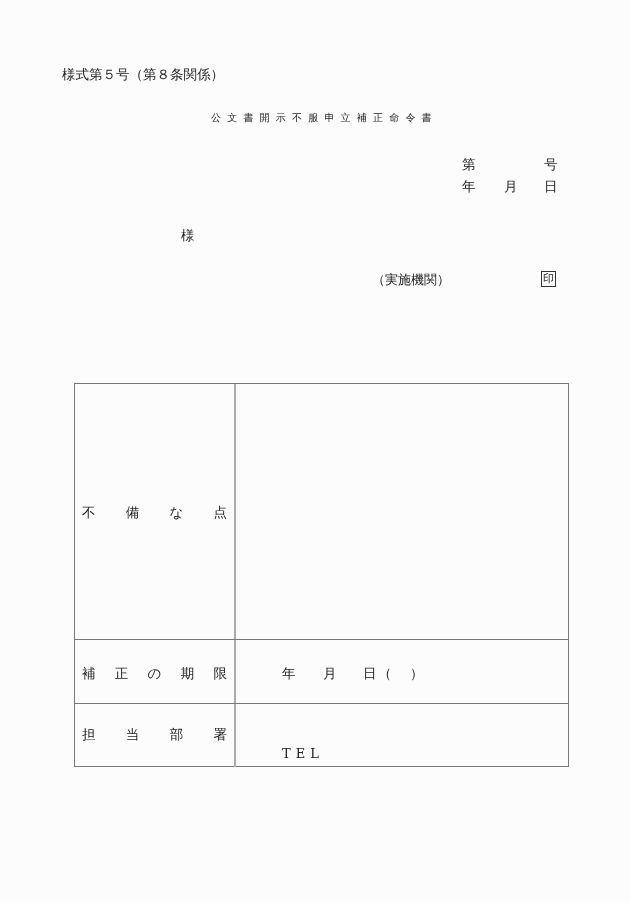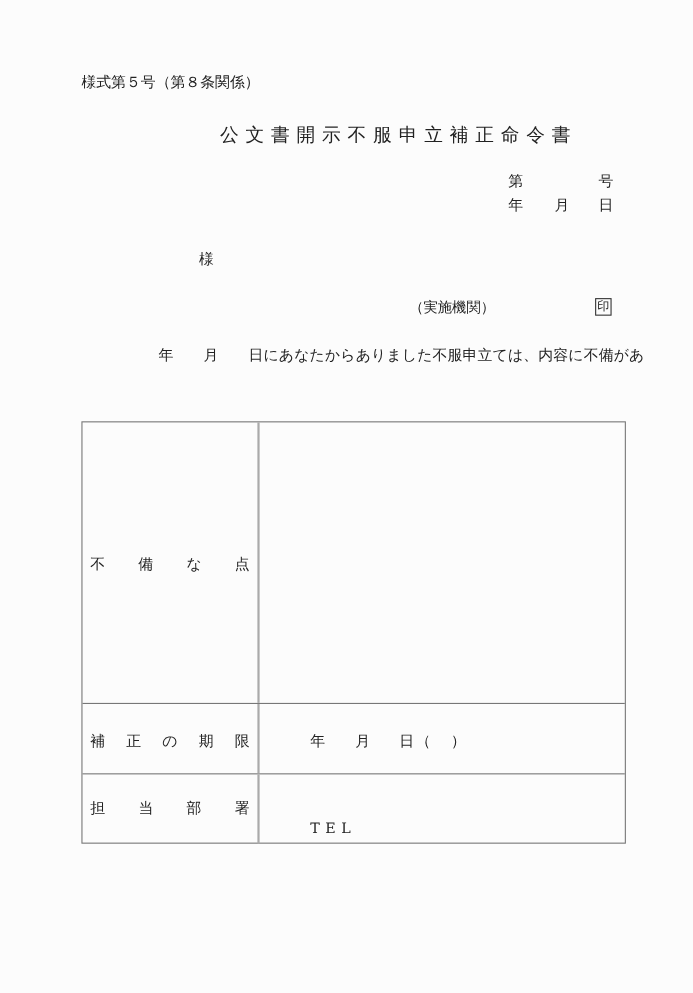--- a/index.html
+++ b/index.html
@@ -10,26 +10,26 @@
     body {
       width: 630px;
       height: 903px;
       position: relative;
       overflow: hidden;
       font-family: "DejaVu Serif", "Liberation Serif", serif;
       color: #222;
     }
     .abs { position: absolute; white-space: nowrap; }
     .form-number {
-      left: 74px; top: 66px;
+      left: 62px; top: 66px;
       font-size: 13.5px;
     }
     .doc-title {
-      left: 200px; top: 111px;
-      font-size: 17px;
+      left: 211px; top: 111px;
+      font-size: 10px;
       letter-spacing: 6.2px;
     }
     .issue-block {
       left: 462px; top: 156px;
       font-size: 13.5px;
     }
     .issue-line { position: relative; height: 22px; width: 100px; }
     .issue-line span { position: absolute; top: 0; }
     .addressee {
       left: 181px; top: 227px;
@@ -126,21 +126,20 @@
     <span style="left:82px">日</span>
   </div>
 </div>
 
 <div class="abs addressee">様</div>
 
 <div class="abs agency">（実施機関）</div>
 <div class="abs seal">印</div>
 
 <div class="abs body-text">
-  <span class="line line1">年　　月　　日にあなたからありました不服申立ては、内容に不備があ</span>
 </div>
 
 <div class="form-table">
   <div class="row row1">
     <div class="cell-label">
       <div class="spread">
         <span>不</span>
         <span>備</span>
         <span>な</span>
         <span>点</span>

